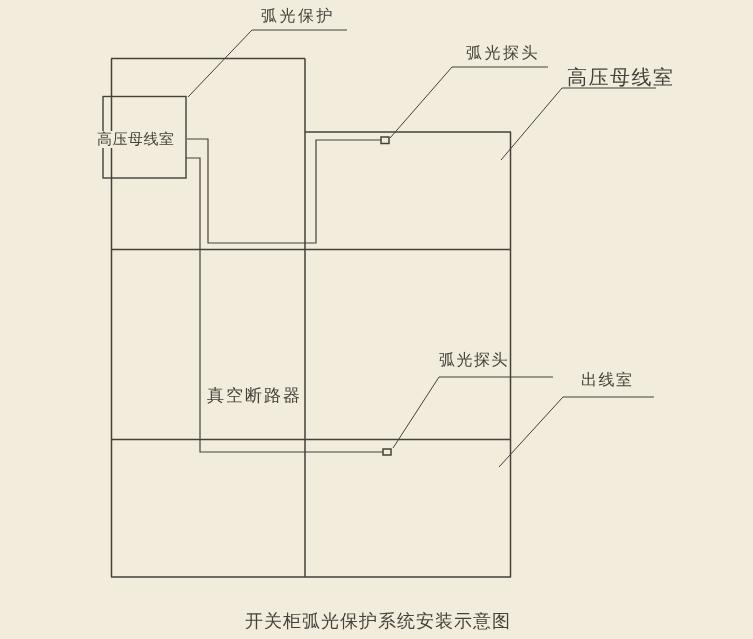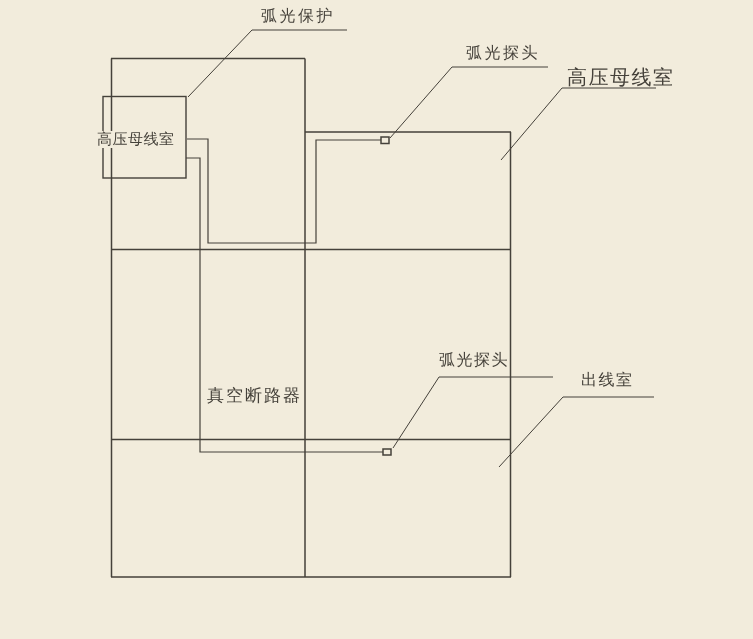--- a/index.html
+++ b/index.html
@@ -90,13 +90,14 @@
   <div class="lbl lbl-busbar">高压母线室</div>
 
   <div class="lbl lbl-device">高压母线室</div>
 
   <div class="lbl lbl-breaker">真空断路器</div>
 
   <div class="lbl lbl-sensor-bottom">弧光探头</div>
 
   <div class="lbl lbl-outgoing">出线室</div>
 
+  <div class="lbl lbl-caption">开关柜弧光保护系统安装示意图</div>
 </div>
 
 </body></html>

